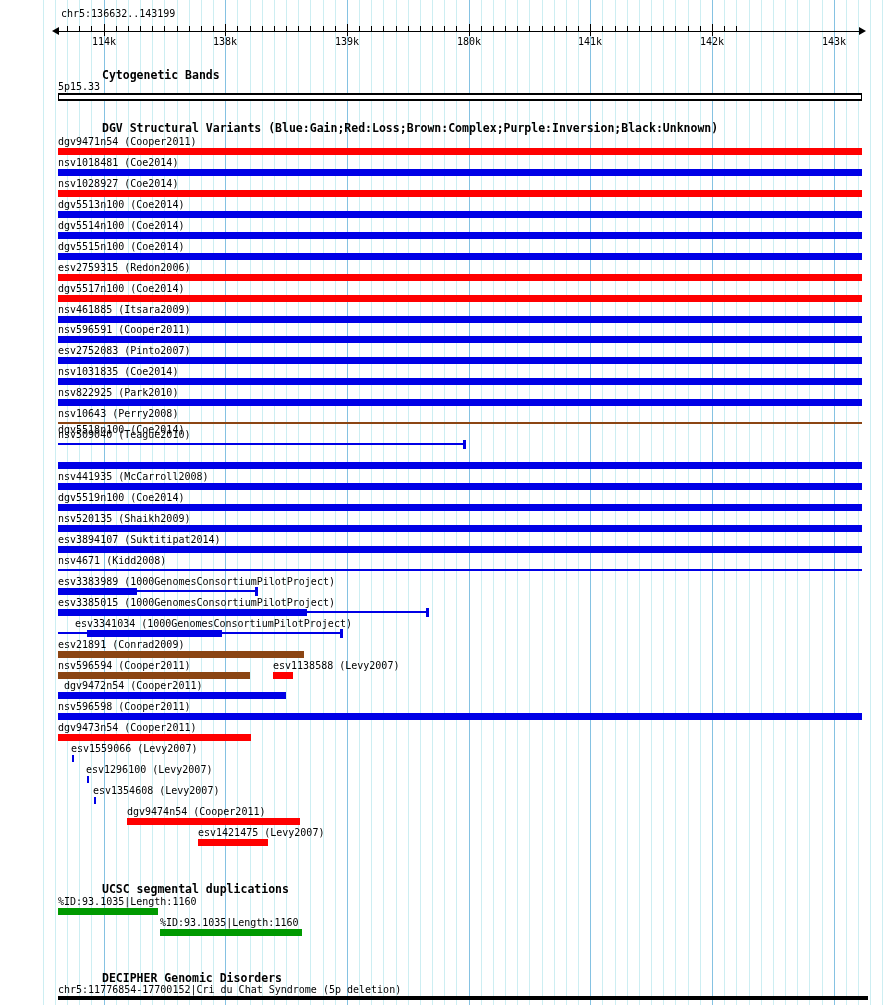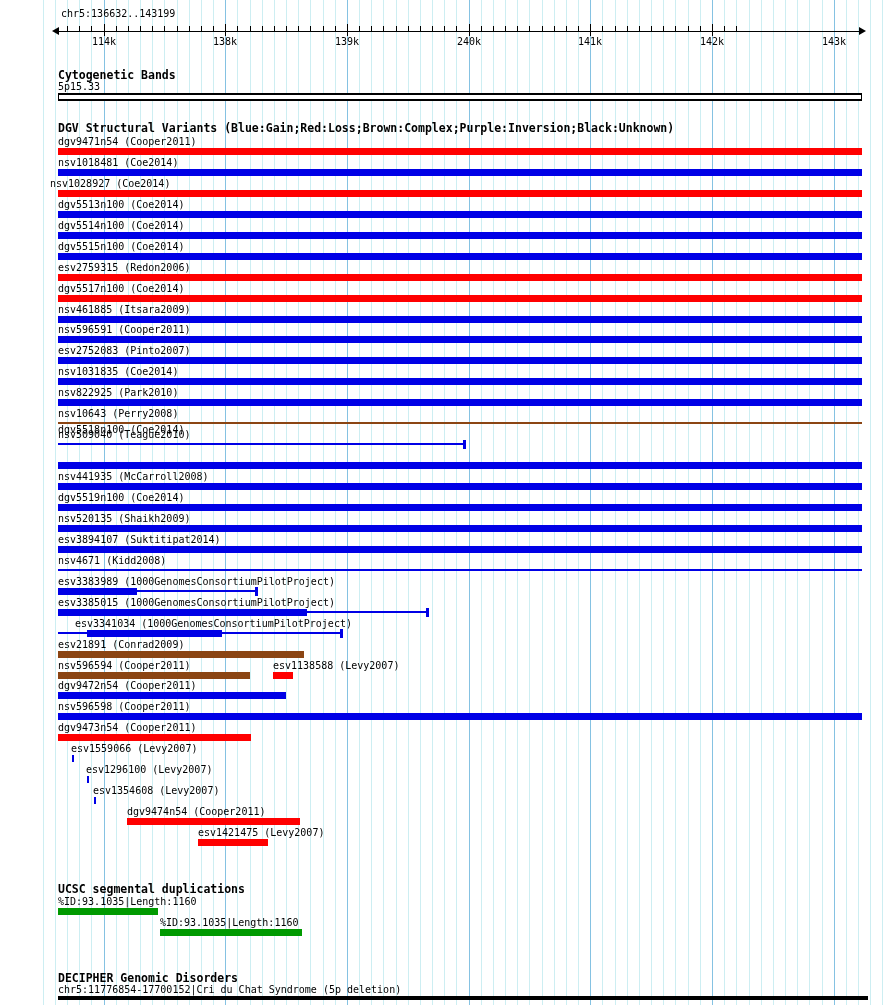--- a/index.html
+++ b/index.html
@@ -1,20 +1,20 @@
 <!DOCTYPE html>
 <html><head>
 <meta charset="utf-8">
 <style>
   html,body{margin:0;padding:0;background:#fff;}
   #page{position:relative;width:890px;height:1005px;background:#fff;overflow:hidden;
         font-family:"DejaVu Sans Mono",monospace;color:#000;}
   .gl{position:absolute;top:0;height:1005px;width:1px;}
   .lbl{position:absolute;font:10px/11px "DejaVu Sans Mono",monospace;white-space:pre;letter-spacing:0px;}
-  .hdr{position:absolute;font:bold 11.5px/12px "DejaVu Sans Mono",monospace;white-space:pre;}
+  .hdr{position:absolute;font:bold 11.5px/12px "DejaVu Sans Mono",monospace;white-space:pre;margin-left:44px;}
   .seg{position:absolute;}
   .ruler-line{position:absolute;height:1px;background:#000;}
   .tick{position:absolute;width:1px;background:#000;}
   .arrow{position:absolute;width:0;height:0;border-top:4px solid transparent;border-bottom:4px solid transparent;}
   .arrow.left{border-right:7px solid #000;}
   .arrow.right{border-left:7px solid #000;}
   .band-rect{position:absolute;background:#fff;border-top:2px solid #000;border-bottom:2px solid #000;
              border-left:1px solid #000;border-right:1px solid #000;}
 </style>
 </head>
@@ -152,41 +152,41 @@
         <div class="tick" style="left: 663px; top: 26px; height: 5px;"></div>
         <div class="tick" style="left: 675px; top: 26px; height: 5px;"></div>
         <div class="tick" style="left: 688px; top: 26px; height: 5px;"></div>
         <div class="tick" style="left: 700px; top: 26px; height: 5px;"></div>
         <div class="tick" style="left: 712px; top: 24px; height: 12px;"></div>
         <div class="tick" style="left: 724px; top: 26px; height: 5px;"></div>
         <div class="tick" style="left: 736px; top: 26px; height: 5px;"></div>
         <div class="lbl" style="left: 104px; top: 36px; transform: translateX(-50%);">114k</div>
         <div class="lbl" style="left: 225px; top: 36px; transform: translateX(-50%);">138k</div>
         <div class="lbl" style="left: 347px; top: 36px; transform: translateX(-50%);">139k</div>
-        <div class="lbl" style="left: 469px; top: 36px; transform: translateX(-50%);">240k</div>
+        <div class="lbl" style="left: 469px; top: 36px; transform: translateX(-50%);">180k</div>
         <div class="lbl" style="left: 590px; top: 36px; transform: translateX(-50%); text-align: right;">141k</div>
         <div class="lbl" style="left: 712px; top: 36px; transform: translateX(-50%);">142k</div>
         <div class="lbl" style="left: 834px; top: 36px; transform: translateX(-50%);">143k</div>
       </div>
   </div>
 
   <div>
     <div class="hdr" style="left:58px;top:69px;">Cytogenetic Bands</div>
     <div class="lbl" style="left:58px;top:81px;">5p15.33</div>
     <div class="band-rect" style="left:58px;top:93px;width:802px;height:4px;"></div>
   </div>
 
   <div>
     <div class="hdr" style="left:58px;top:122px;">DGV Structural Variants (Blue:Gain;Red:Loss;Brown:Complex;Purple:Inversion;Black:Unknown)</div>
     <div id="dgv-tracks">
         <div class="lbl" style="left: 58px; top: 136px;">dgv9471n54 (Cooper2011)</div>
         <div class="seg" style="background: rgb(255, 0, 0); left: 58px; top: 148px; width: 804px; height: 7px;"></div>
         <div class="lbl" style="left: 58px; top: 157px;">nsv1018481 (Coe2014)</div>
         <div class="seg" style="background: rgb(0, 0, 230); left: 58px; top: 169px; width: 804px; height: 7px;"></div>
-        <div class="lbl" style="left: 50px; top: 178px;">nsv1028927 (Coe2014)</div>
+        <div class="lbl" style="left: 58px; top: 178px;">nsv1028927 (Coe2014)</div>
         <div class="seg" style="background: rgb(255, 0, 0); left: 58px; top: 190px; width: 804px; height: 7px;"></div>
         <div class="lbl" style="left: 58px; top: 199px;">dgv5513n100 (Coe2014)</div>
         <div class="seg" style="background: rgb(0, 0, 230); left: 58px; top: 211px; width: 804px; height: 7px;"></div>
         <div class="lbl" style="left: 58px; top: 220px;">dgv5514n100 (Coe2014)</div>
         <div class="seg" style="background: rgb(0, 0, 230); left: 58px; top: 232px; width: 804px; height: 7px;"></div>
         <div class="lbl" style="left: 58px; top: 241px;">dgv5515n100 (Coe2014)</div>
         <div class="seg" style="background: rgb(0, 0, 230); left: 58px; top: 253px; width: 804px; height: 7px;"></div>
         <div class="lbl" style="left: 58px; top: 262px;">esv2759315 (Redon2006)</div>
         <div class="seg" style="background: rgb(255, 0, 0); left: 58px; top: 274px; width: 804px; height: 7px;"></div>
         <div class="lbl" style="left: 58px; top: 283px;">dgv5517n100 (Coe2014)</div>
@@ -230,21 +230,21 @@
         <div class="seg" style="background: rgb(0, 0, 230); left: 58px; top: 632px; width: 29px; height: 2px;"></div>
         <div class="seg" style="background: rgb(0, 0, 230); left: 87px; top: 630px; width: 135px; height: 7px;"></div>
         <div class="seg" style="background: rgb(0, 0, 230); left: 222px; top: 632px; width: 118px; height: 2px;"></div>
         <div class="seg" style="background: rgb(0, 0, 230); left: 340px; top: 629px; width: 3px; height: 9px;"></div>
         <div class="lbl" style="left: 58px; top: 639px;">esv21891 (Conrad2009)</div>
         <div class="seg" style="background: rgb(139, 69, 19); left: 58px; top: 651px; width: 246px; height: 7px;"></div>
         <div class="lbl" style="left: 58px; top: 660px;">nsv596594 (Cooper2011)</div>
         <div class="seg" style="background: rgb(139, 69, 19); left: 58px; top: 672px; width: 192px; height: 7px;"></div>
         <div class="lbl" style="left: 273px; top: 660px;">esv1138588 (Levy2007)</div>
         <div class="seg" style="background: rgb(255, 0, 0); left: 273px; top: 672px; width: 20px; height: 7px;"></div>
-        <div class="lbl" style="left: 58px; top: 680px;">dgv9472n54 (Cooper2011)</div>
+        <div class="lbl" style="left: 64px; top: 680px;">dgv9472n54 (Cooper2011)</div>
         <div class="seg" style="background: rgb(0, 0, 230); left: 58px; top: 692px; width: 228px; height: 7px;"></div>
         <div class="lbl" style="left: 58px; top: 701px;">nsv596598 (Cooper2011)</div>
         <div class="seg" style="background: rgb(0, 0, 230); left: 58px; top: 713px; width: 804px; height: 7px;"></div>
         <div class="lbl" style="left: 58px; top: 722px;">dgv9473n54 (Cooper2011)</div>
         <div class="seg" style="background: rgb(255, 0, 0); left: 58px; top: 734px; width: 193px; height: 7px;"></div>
         <div class="lbl" style="left: 71px; top: 743px;">esv1559066 (Levy2007)</div>
         <div class="seg" style="background: rgb(0, 0, 230); left: 72px; top: 755px; width: 2px; height: 7px;"></div>
         <div class="lbl" style="left: 86px; top: 764px;">esv1296100 (Levy2007)</div>
         <div class="seg" style="background: rgb(0, 0, 230); left: 87px; top: 776px; width: 2px; height: 7px;"></div>
         <div class="lbl" style="left: 93px; top: 785px;">esv1354608 (Levy2007)</div>

